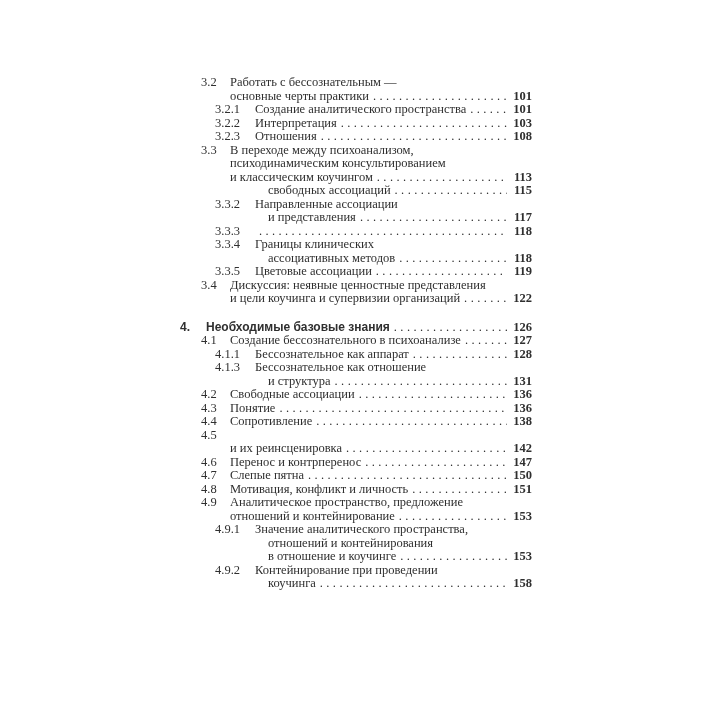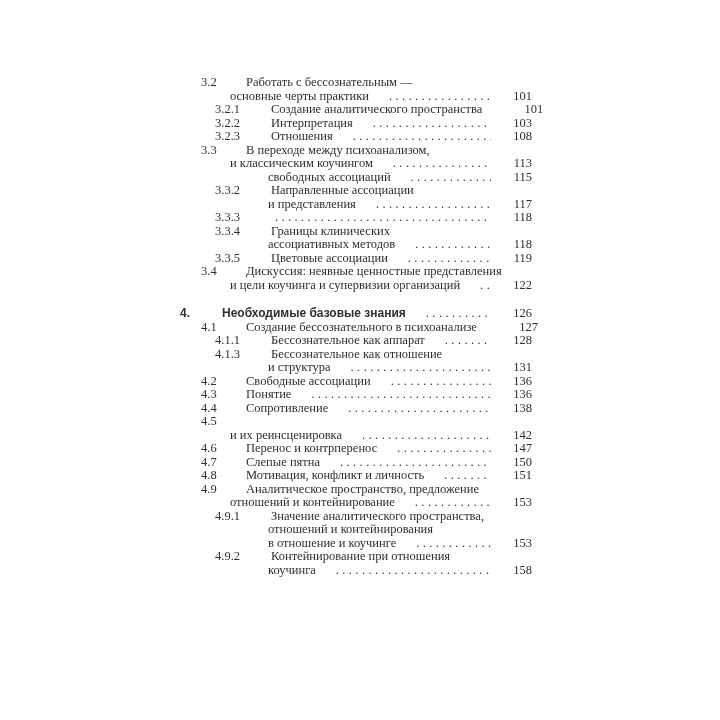--- a/index.html
+++ b/index.html
@@ -27,21 +27,20 @@
     font-size: 12.5px;
     line-height: 13.5px;
     color: #2f2f2f;
   }
   .entry { margin: 0; }
   .entry.section-break { margin-top: 15px; }
   .line {
     display: flex;
     align-items: center;
     white-space: nowrap;
-    gap: 16px;
   }
   .num { flex: 0 0 auto; }
   .l1 > .line > .num { width: 26px; }
   .l2 > .line > .num { margin-left: 21px; width: 29px; }
   .l3 > .line > .num { margin-left: 35px; width: 40px; }
   .l2 > .line.cont { padding-left: 50px; }
   .l3 > .line.cont { padding-left: 88px; }
   .txt { flex: 0 0 auto; }
   .leader {
     flex: 1 1 0;
@@ -51,20 +50,21 @@
     margin: 0 3px 0 4px;
     letter-spacing: 3.4px;
   }
   .leader::after {
     content: "...........................................................";
   }
   .page {
     flex: 0 0 auto;
     min-width: 22px;
     text-align: right;
+    font-weight: bold;
   }
   .entry.bold > .line > .num,
   .entry.bold > .line > .txt {
     font-family: "Liberation Sans", "DejaVu Sans", sans-serif;
     font-weight: 700;
     font-size: 12px;
   }
 </style>
 </head>
 <body>
@@ -105,20 +105,23 @@
           <span class="leader"></span>
           <span class="page">108</span>
         </div>
       </div>
       <div class="entry l2">
         <div class="line">
           <span class="num">3.3</span>
           <span class="txt">В переходе между психоанализом,</span>
         </div>
         <div class="line cont">
+          <span class="txt">психодинамическим консультированием</span>
+        </div>
+        <div class="line cont">
           <span class="txt">и классическим коучингом</span>
           <span class="leader"></span>
           <span class="page">113</span>
         </div>
       </div>
       <div class="entry l3">
         <div class="line cont">
           <span class="txt">свободных ассоциаций</span>
           <span class="leader"></span>
           <span class="page">115</span>
@@ -286,21 +289,21 @@
         </div>
         <div class="line cont">
           <span class="txt">в отношение и коучинге</span>
           <span class="leader"></span>
           <span class="page">153</span>
         </div>
       </div>
       <div class="entry l3">
         <div class="line">
           <span class="num">4.9.2</span>
-          <span class="txt">Контейнирование при отношения</span>
+          <span class="txt">Контейнирование при проведении</span>
         </div>
         <div class="line cont">
           <span class="txt">коучинга</span>
           <span class="leader"></span>
           <span class="page">158</span>
         </div>
       </div>
     </nav>
 </div>
 

